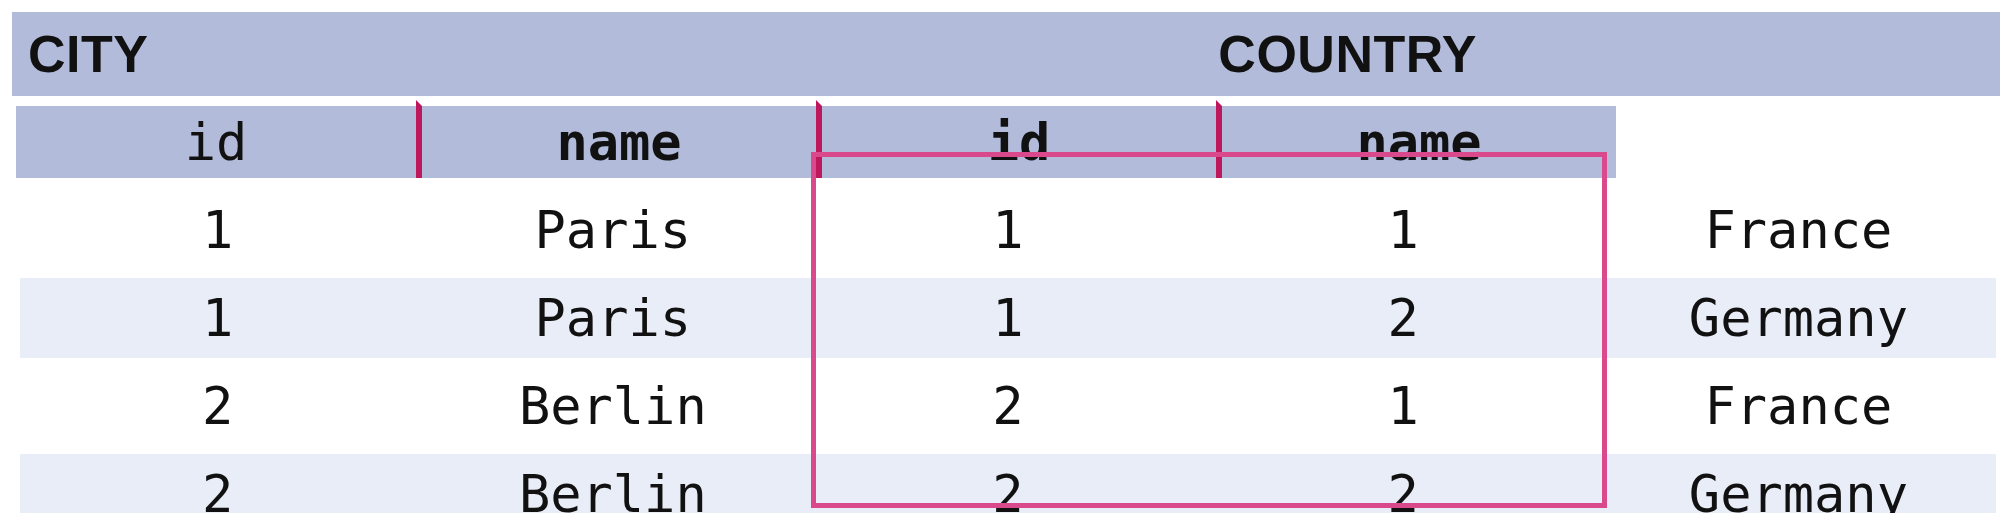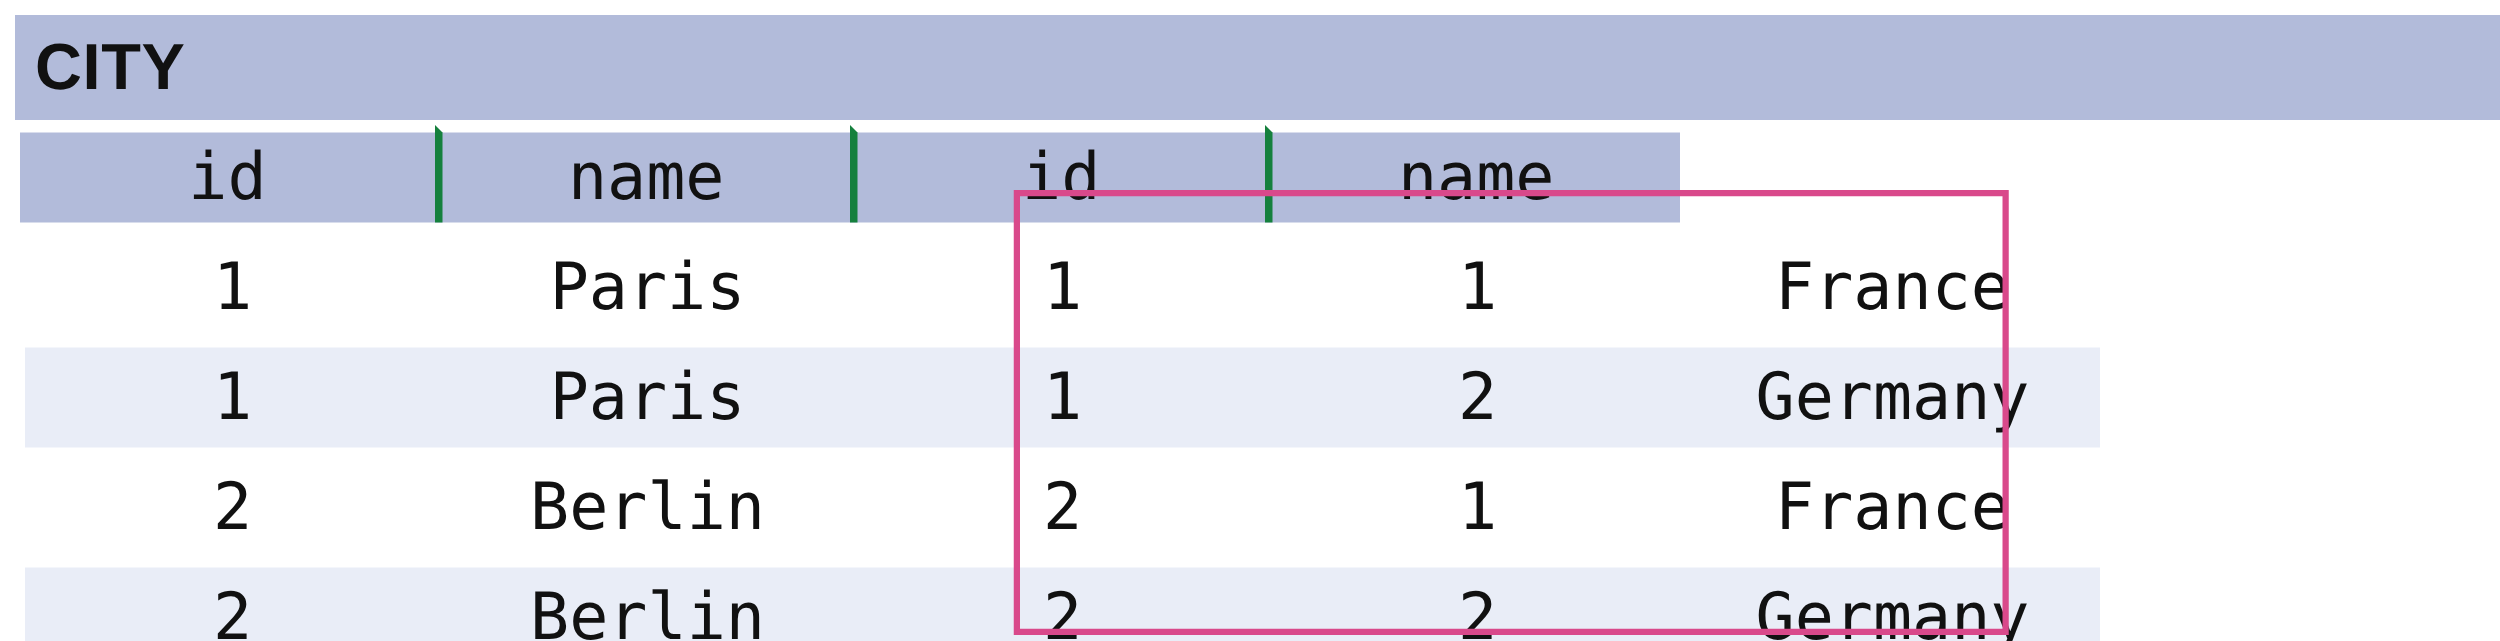--- a/index.html
+++ b/index.html
@@ -43,24 +43,25 @@
     .header {
       background: #b2bbda;
       text-align: center;
       font-size: 52px;
       padding: 6px 0;
       font-family: "Consolas", "Menlo", "Monaco", monospace;
       color: #111;
       border-top: 6px solid #ffffff;
     }
     .header + .header {
-      border-left: 6px solid #15803d;
+      border-left: 6px solid #be185d;
+      font-weight: bold;
     }
     .col-w {
-      width: 332px;
+      width: 400px;
     }
     .rows {
       width: 100%;
     }
     .row {
       display: flex;
       width: 100%;
     }
     .cell {
       text-align: center;
@@ -85,20 +86,21 @@
       height: 356px;
     }
   </style>
 </head>
 <body>
 
 <div class="container">
 
   <div class="titles">
     <div class="title title-city">CITY</div>
+    <div class="title title-country">COUNTRY</div>
   </div>
 
   <div class="headers">
     <div class="header col-w">id</div>
     <div class="header col-w">name</div>
     <div class="header col-w">id</div>
     <div class="header col-w">name</div>
   </div>
 
   <div class="rows">

